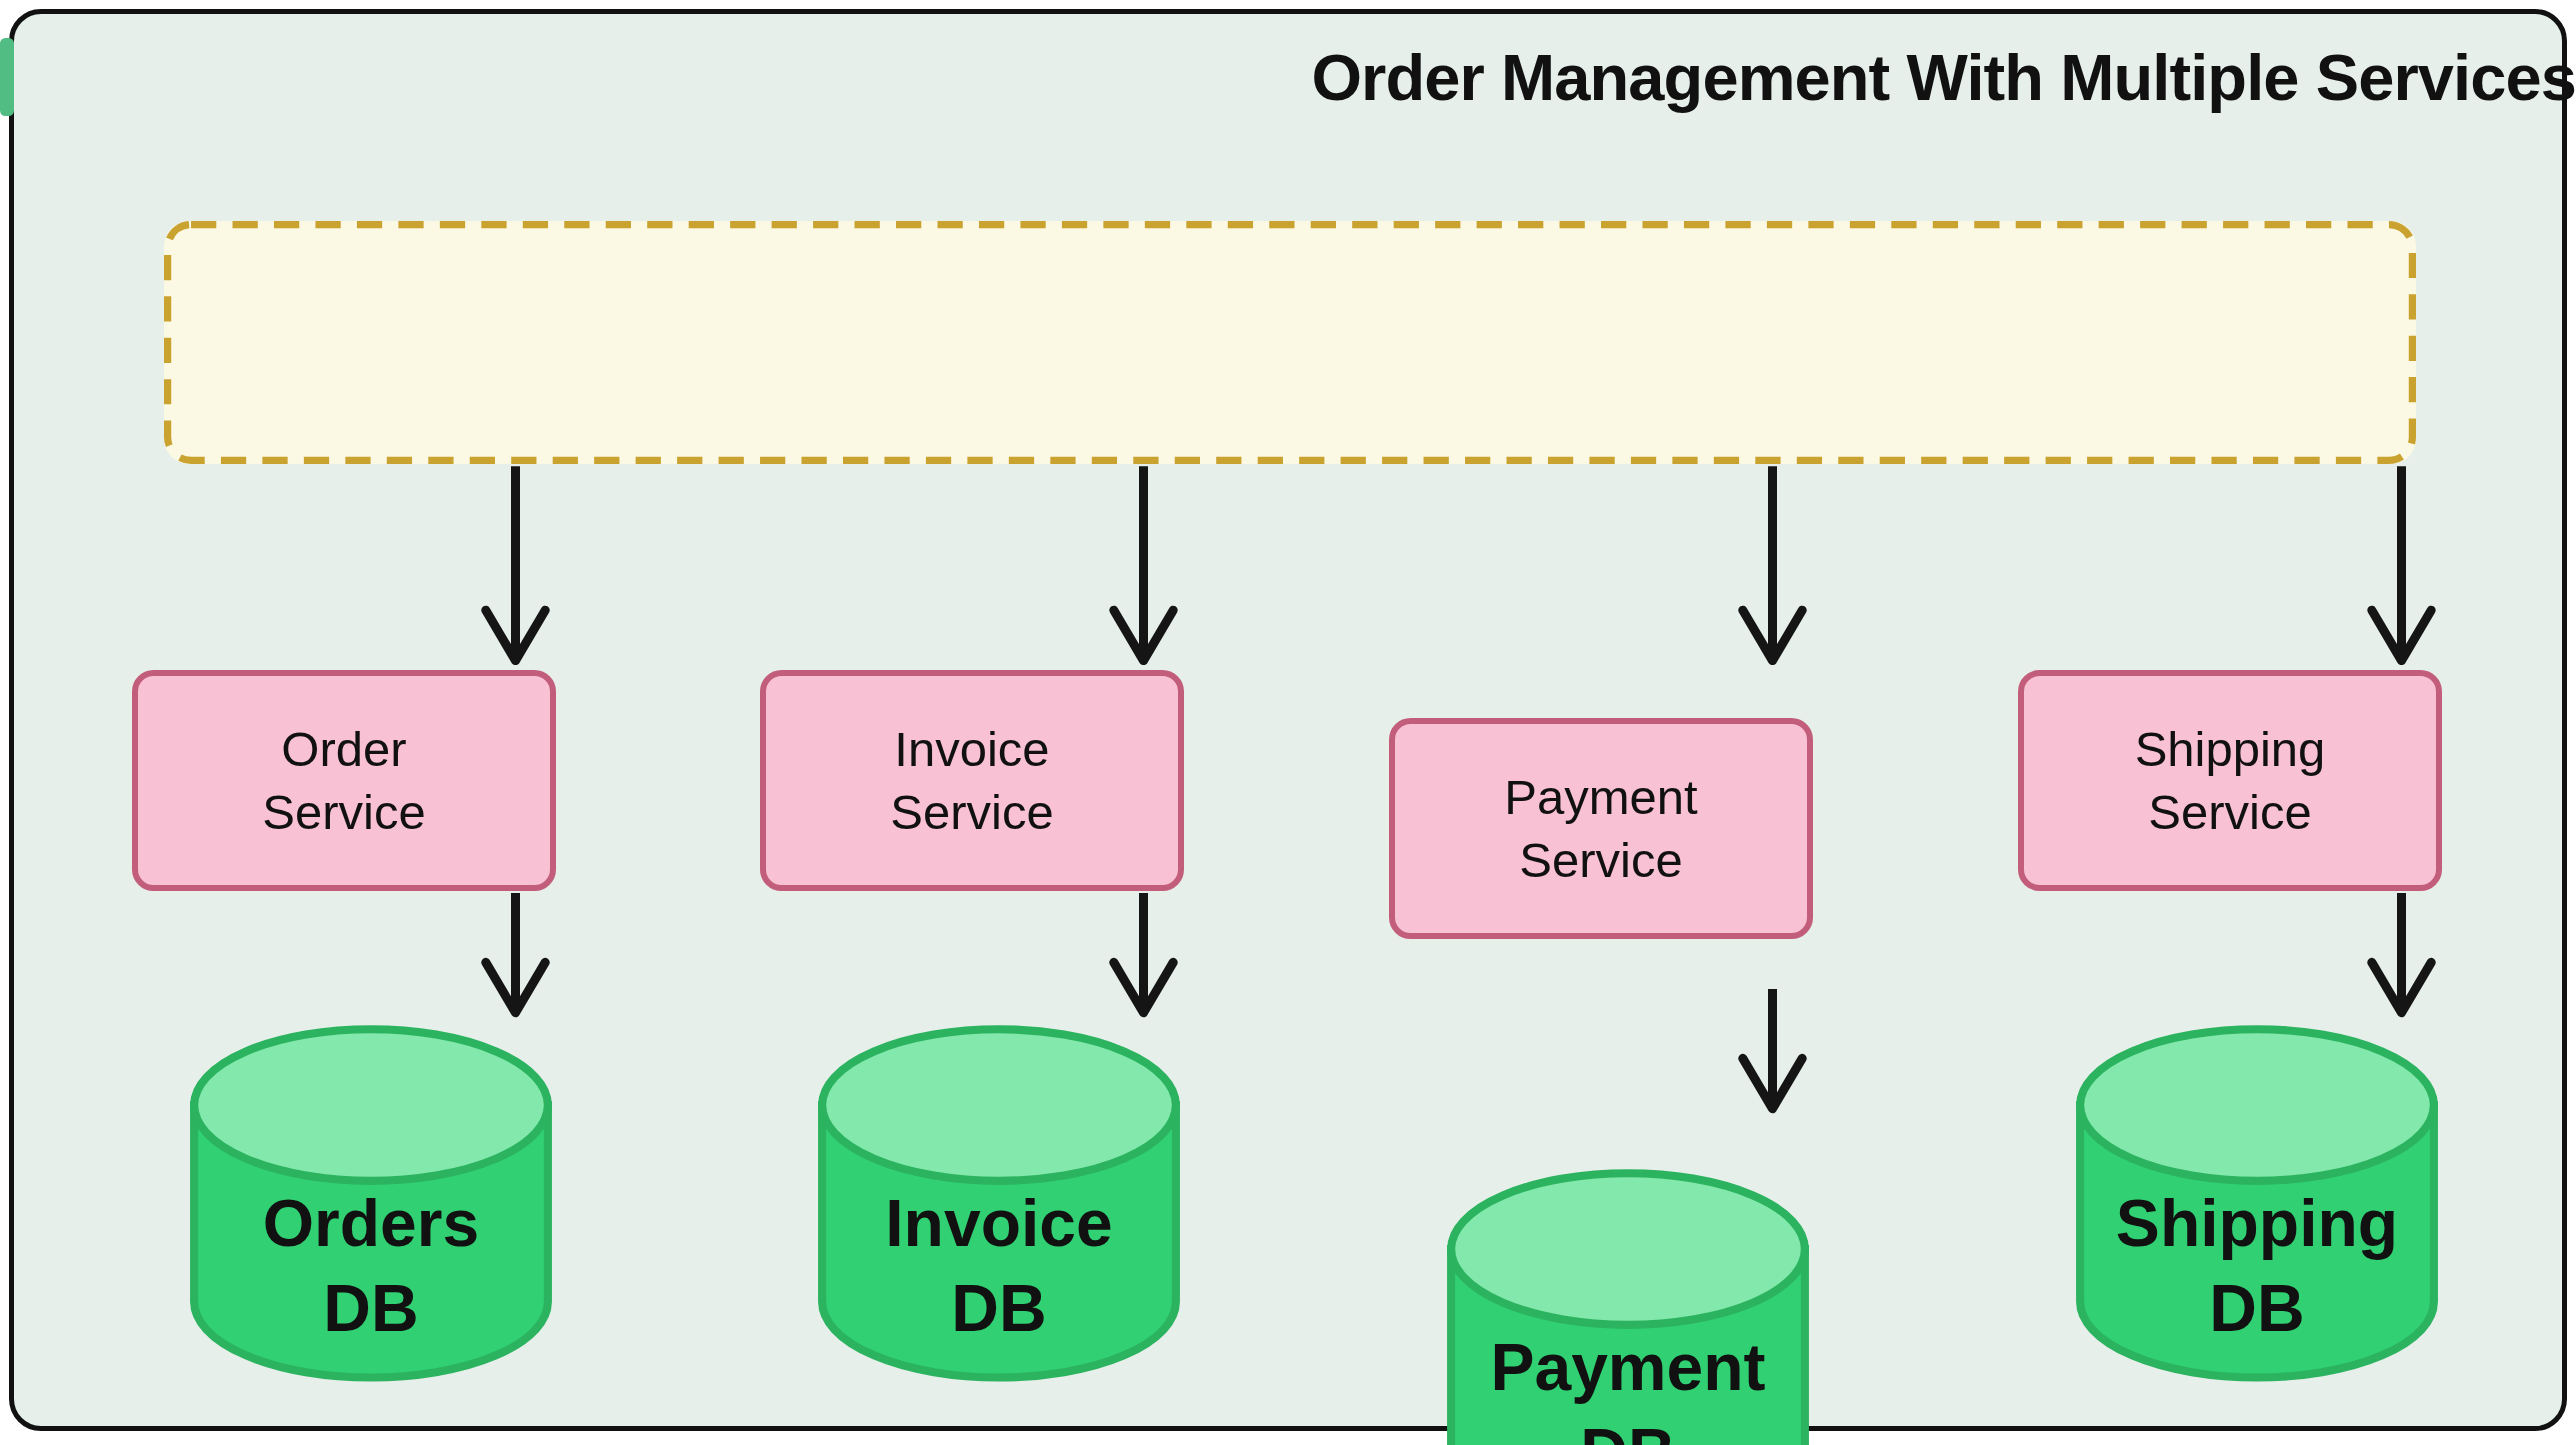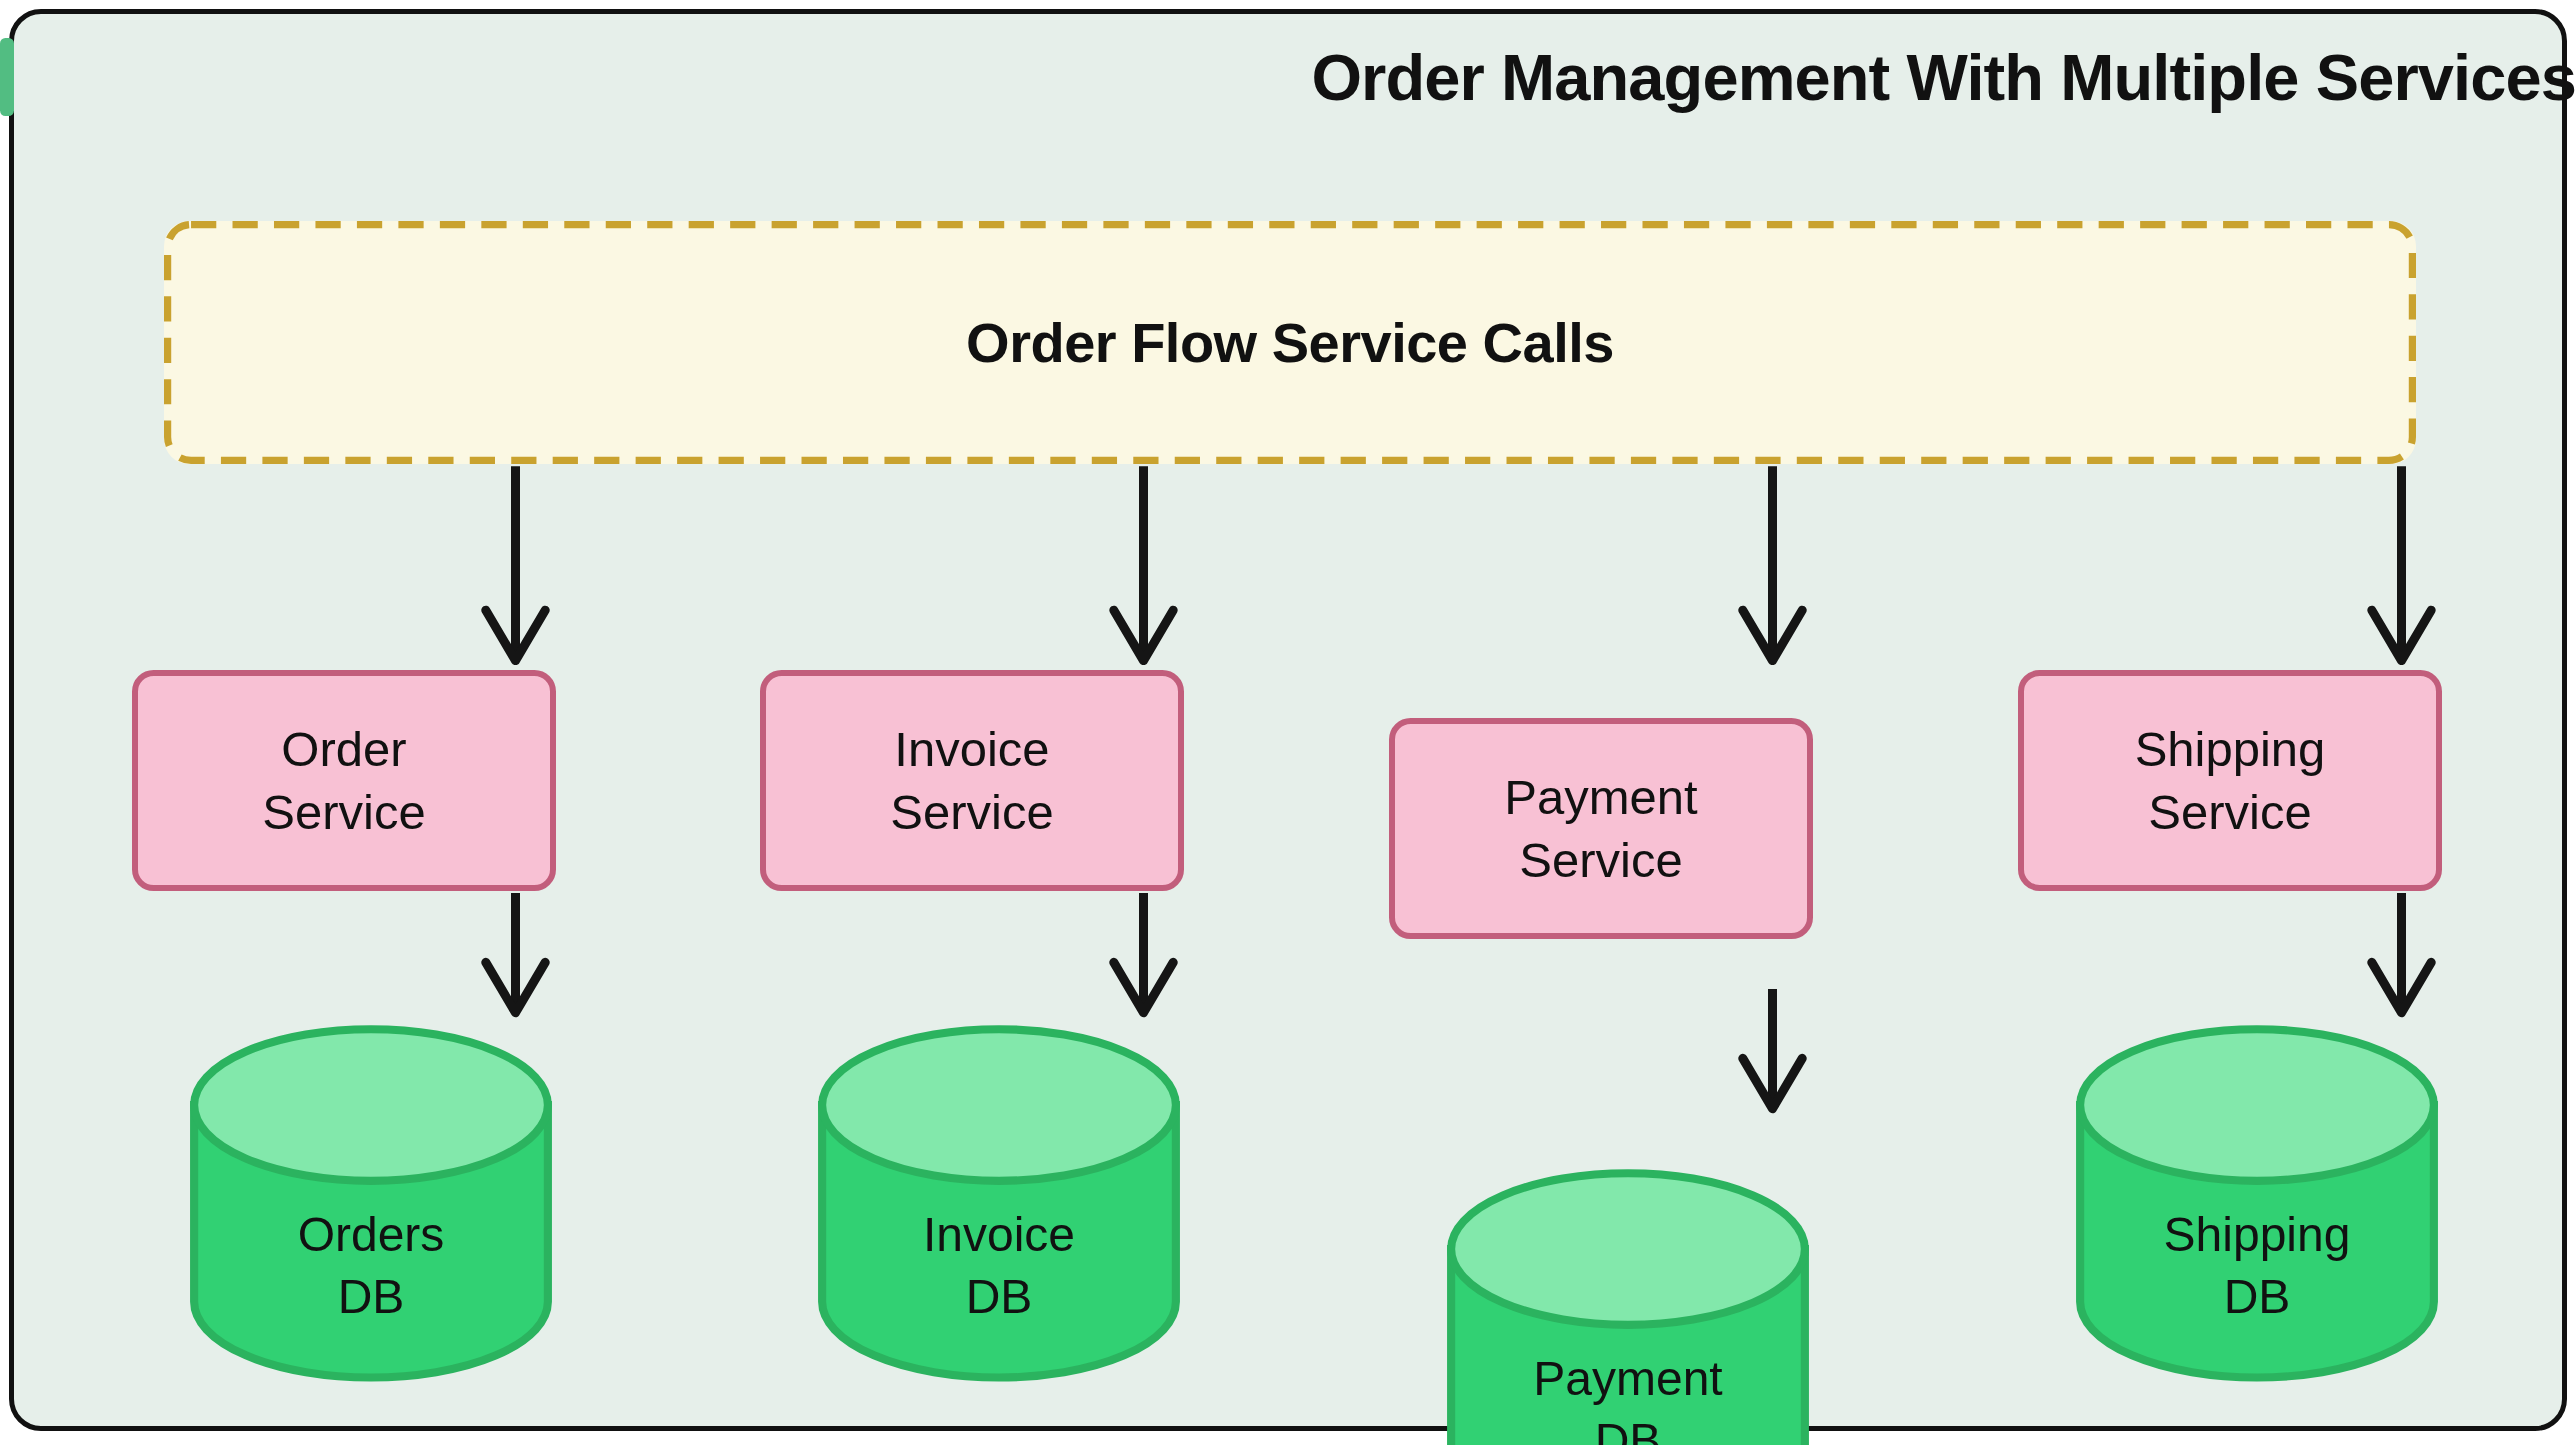--- a/index.html
+++ b/index.html
@@ -68,40 +68,39 @@
   }
   .service-label{
     font-size:49px;font-weight:500;color:var(--text);
     text-align:center;white-space:pre-line;line-height:1.28;
   }
   .cylinder{position:relative;width:370px;height:361px;flex:0 0 auto;}
   .cylinder svg{position:absolute;left:0;top:0;}
   .db-label{
     position:absolute;left:0;top:169px;width:100%;height:149px;
     display:flex;align-items:center;justify-content:center;
-    font-size:48px;font-weight:400;color:var(--text);
+    font-size:66px;font-weight:700;color:var(--text);
     text-align:center;white-space:pre-line;line-height:1.28;
   }
 </style>
 </head>
 <body>
 
 <div class="canvas">
   <div class="frame"></div>
 
   <div class="title-row">
     <div class="title-accent-bar"></div>
     <div class="page-title">Order Management With Multiple Services</div>
   </div>
 
   <div class="flow-box">
     <svg class="dashed-border" viewBox="0 0 2498 270" preserveAspectRatio="none">
       <rect x="4" y="4" width="2490" height="262" rx="26" ry="26" fill="none" stroke="var(--flow-box-border)" stroke-width="8" stroke-dasharray="28 18"></rect>
     </svg>
-    <div class="flow-box-label">Order Flow Service Calls</div>
   </div>
 
   <div class="column col-0">
     <svg class="arrow-svg" width="81" height="206" viewBox="0 0 90 228">
       <line x1="45" y1="2" x2="45" y2="216" stroke="var(--arrow)" stroke-width="10"></line>
       <polyline points="12,162 45,218 78,162" fill="none" stroke="var(--arrow)" stroke-width="10" stroke-linecap="round" stroke-linejoin="round"></polyline>
     </svg>
     <div class="service-box">
       <div class="service-label">Order
 Service</div>

